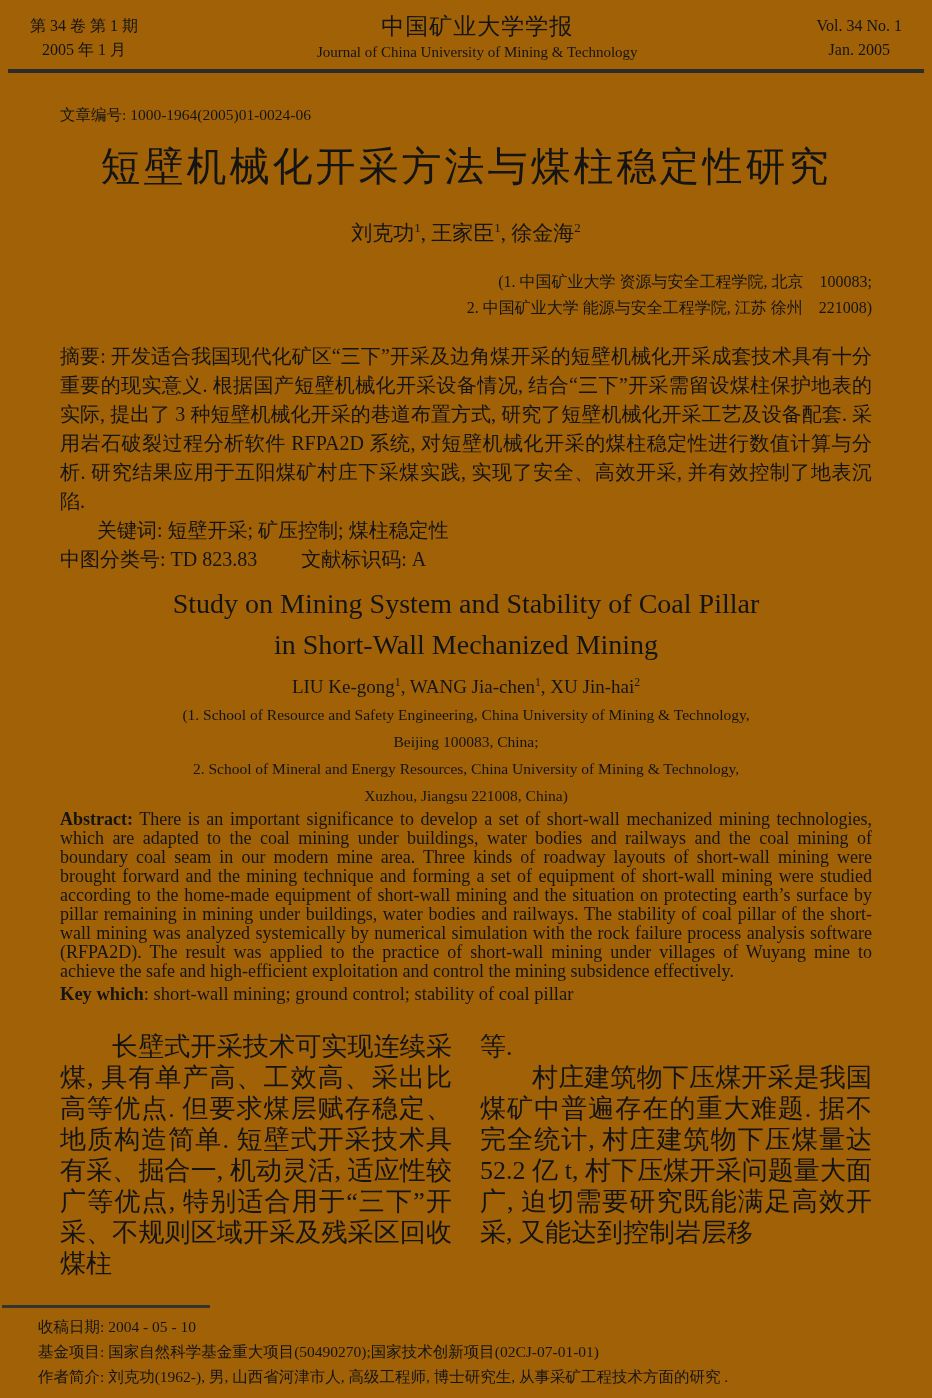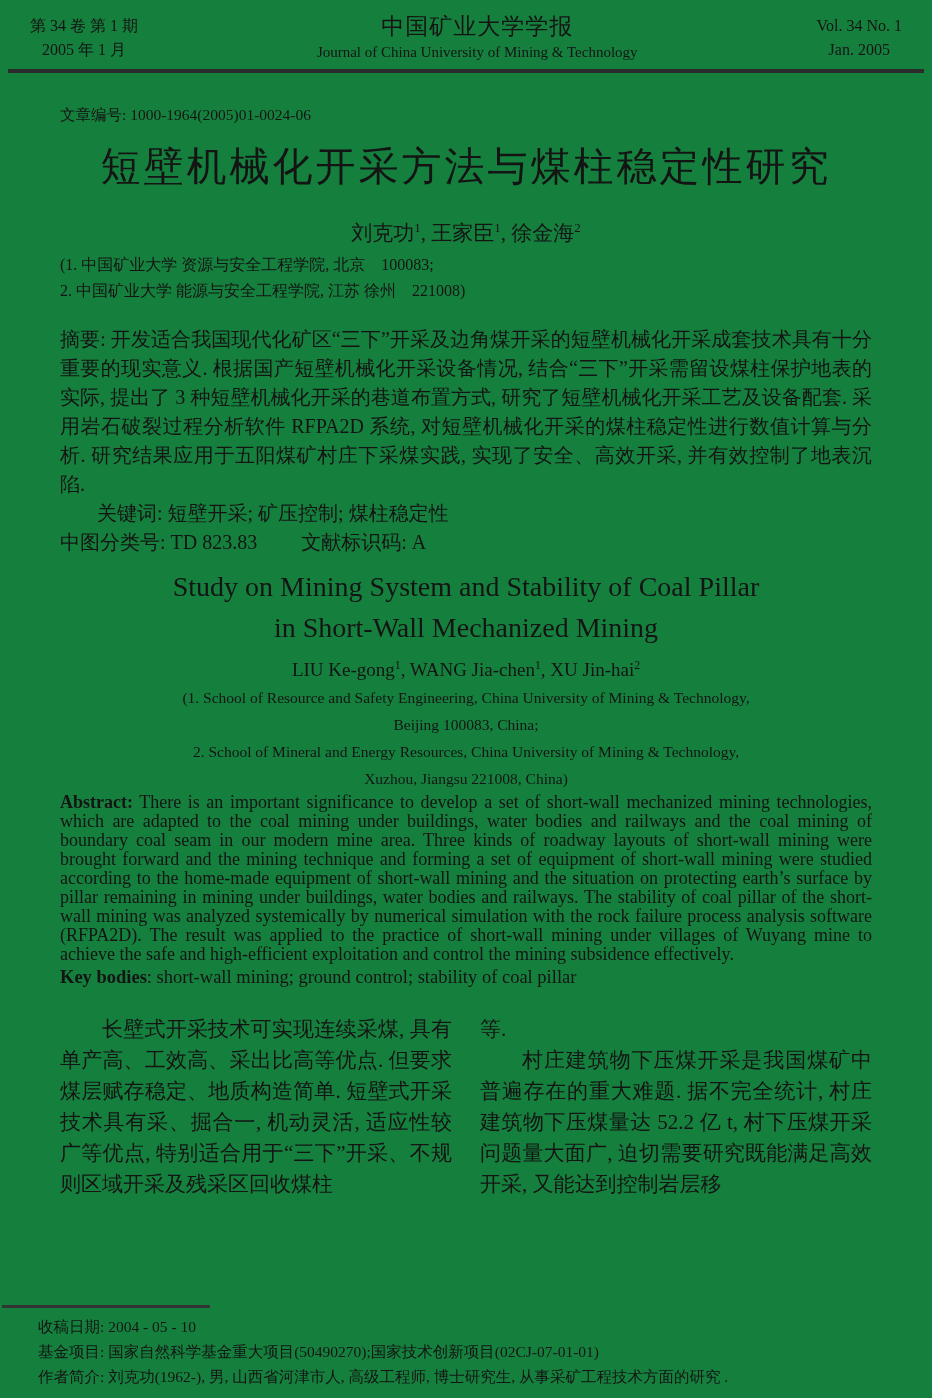--- a/index.html
+++ b/index.html
@@ -1,21 +1,21 @@
 <!DOCTYPE html>
 <html><head>
 <meta charset="utf-8">
 <style>
   html, body { margin: 0; padding: 0; background: #e8e8e8; }
   .page {
     position: relative;
     width: 932px;
     height: 1398px;
     margin: 0 auto;
-    background: #15803d;
+    background: #a16207;
     color: #141414;
     font-family: "Liberation Serif", "DejaVu Serif", serif;
     box-sizing: border-box;
     overflow: hidden;
   }
   
   .header {
     display: flex;
     justify-content: space-between;
     align-items: flex-start;
@@ -35,41 +35,41 @@
   .title-cn {
     text-align: center;
     font-size: 40px;
     line-height: 50px;
     margin-top: 16px;
     letter-spacing: 3px;
     white-space: nowrap;
   }
   .authors-cn { text-align: center; font-size: 21px; margin-top: 27px; }
   sup { font-size: 0.62em; }
-  .affil-cn { text-align: left; font-size: 16px; line-height: 26px; margin-top: 5px; }
+  .affil-cn { text-align: right; font-size: 16px; line-height: 26px; margin-top: 22px; }
 
   .abstract-cn { margin-top: 21px; font-size: 20px; line-height: 29px; text-align: justify; }
   .keywords-cn { font-size: 20px; line-height: 29px; margin-left: 37px; }
   .clc-line { font-size: 20px; line-height: 29px; }
   .doc-code { margin-left: 44px; }
 
   .title-en { text-align: center; font-size: 28px; line-height: 41px; margin-top: 9px; }
   .authors-en { text-align: center; font-size: 19px; margin-top: 11px; }
   .affil-en { text-align: center; font-size: 15.5px; line-height: 27px; margin-top: 3px; }
 
   .abstract-en { margin-top: 1px; font-size: 18px; line-height: 19px; text-align: justify; }
   .keywords-en { font-size: 18.5px; line-height: 27px; }
   .bold { font-weight: bold; }
 
   
   .body-cols {
     display: flex;
     gap: 28px;
     margin-top: 23px;
-    font-size: 21px;
+    font-size: 26px;
     line-height: 31px;
     text-align: justify;
   }
   .col { flex: 1; min-width: 0; }
   .body-cols p { margin: 0; }
   .p-indent { text-indent: 2em; }
 
   
   .footer { position: absolute; left: 0; right: 0; bottom: 9px; }
   .footer-rule { width: 208px; height: 3px; background: #333333; margin-left: 2px; }
@@ -132,21 +132,21 @@
       <div>(1. School of Resource and Safety Engineering, China University of Mining &amp; Technology,</div>
       <div>Beijing 100083, China;</div>
       <div>2. School of Mineral and Energy Resources, China University of Mining &amp; Technology,</div>
       <div>Xuzhou, Jiangsu 221008, China)</div>
     </div>
 
     <div class="abstract-en">
       <span class="bold">Abstract:</span><span> There is an important significance to develop a set of short-wall mechanized mining technologies, which are adapted to the coal mining under buildings, water bodies and railways and the coal mining of boundary coal seam in our modern mine area. Three kinds of roadway layouts of short-wall mining were brought forward and the mining technique and forming a set of equipment of short-wall mining were studied according to the home-made equipment of short-wall mining and the situation on protecting earth’s surface by pillar remaining in mining under buildings, water bodies and railways. The stability of coal pillar of the short-wall mining was analyzed systemically by numerical simulation with the rock failure process analysis software (RFPA2D). The result was applied to the practice of short-wall mining under villages of Wuyang mine to achieve the safe and high-efficient exploitation and control the mining subsidence effectively.</span>
     </div>
     <div class="keywords-en">
-      <span class="bold">Key bodies</span><span>:  short-wall mining; ground control; stability of coal pillar</span>
+      <span class="bold">Key which</span><span>:  short-wall mining; ground control; stability of coal pillar</span>
     </div>
 
     <div class="body-cols">
       <div class="col">
         <p class="p-indent">长壁式开采技术可实现连续采煤, 具有单产高、工效高、采出比高等优点. 但要求煤层赋存稳定、地质构造简单. 短壁式开采技术具有采、掘合一, 机动灵活, 适应性较广等优点, 特别适合用于“三下”开采、不规则区域开采及残采区回收煤柱</p>
       </div>
       <div class="col">
         <p>等.</p>
         <p class="p-indent">村庄建筑物下压煤开采是我国煤矿中普遍存在的重大难题. 据不完全统计, 村庄建筑物下压煤量达 52.2 亿 t, 村下压煤开采问题量大面广, 迫切需要研究既能满足高效开采, 又能达到控制岩层移</p>
       </div>

